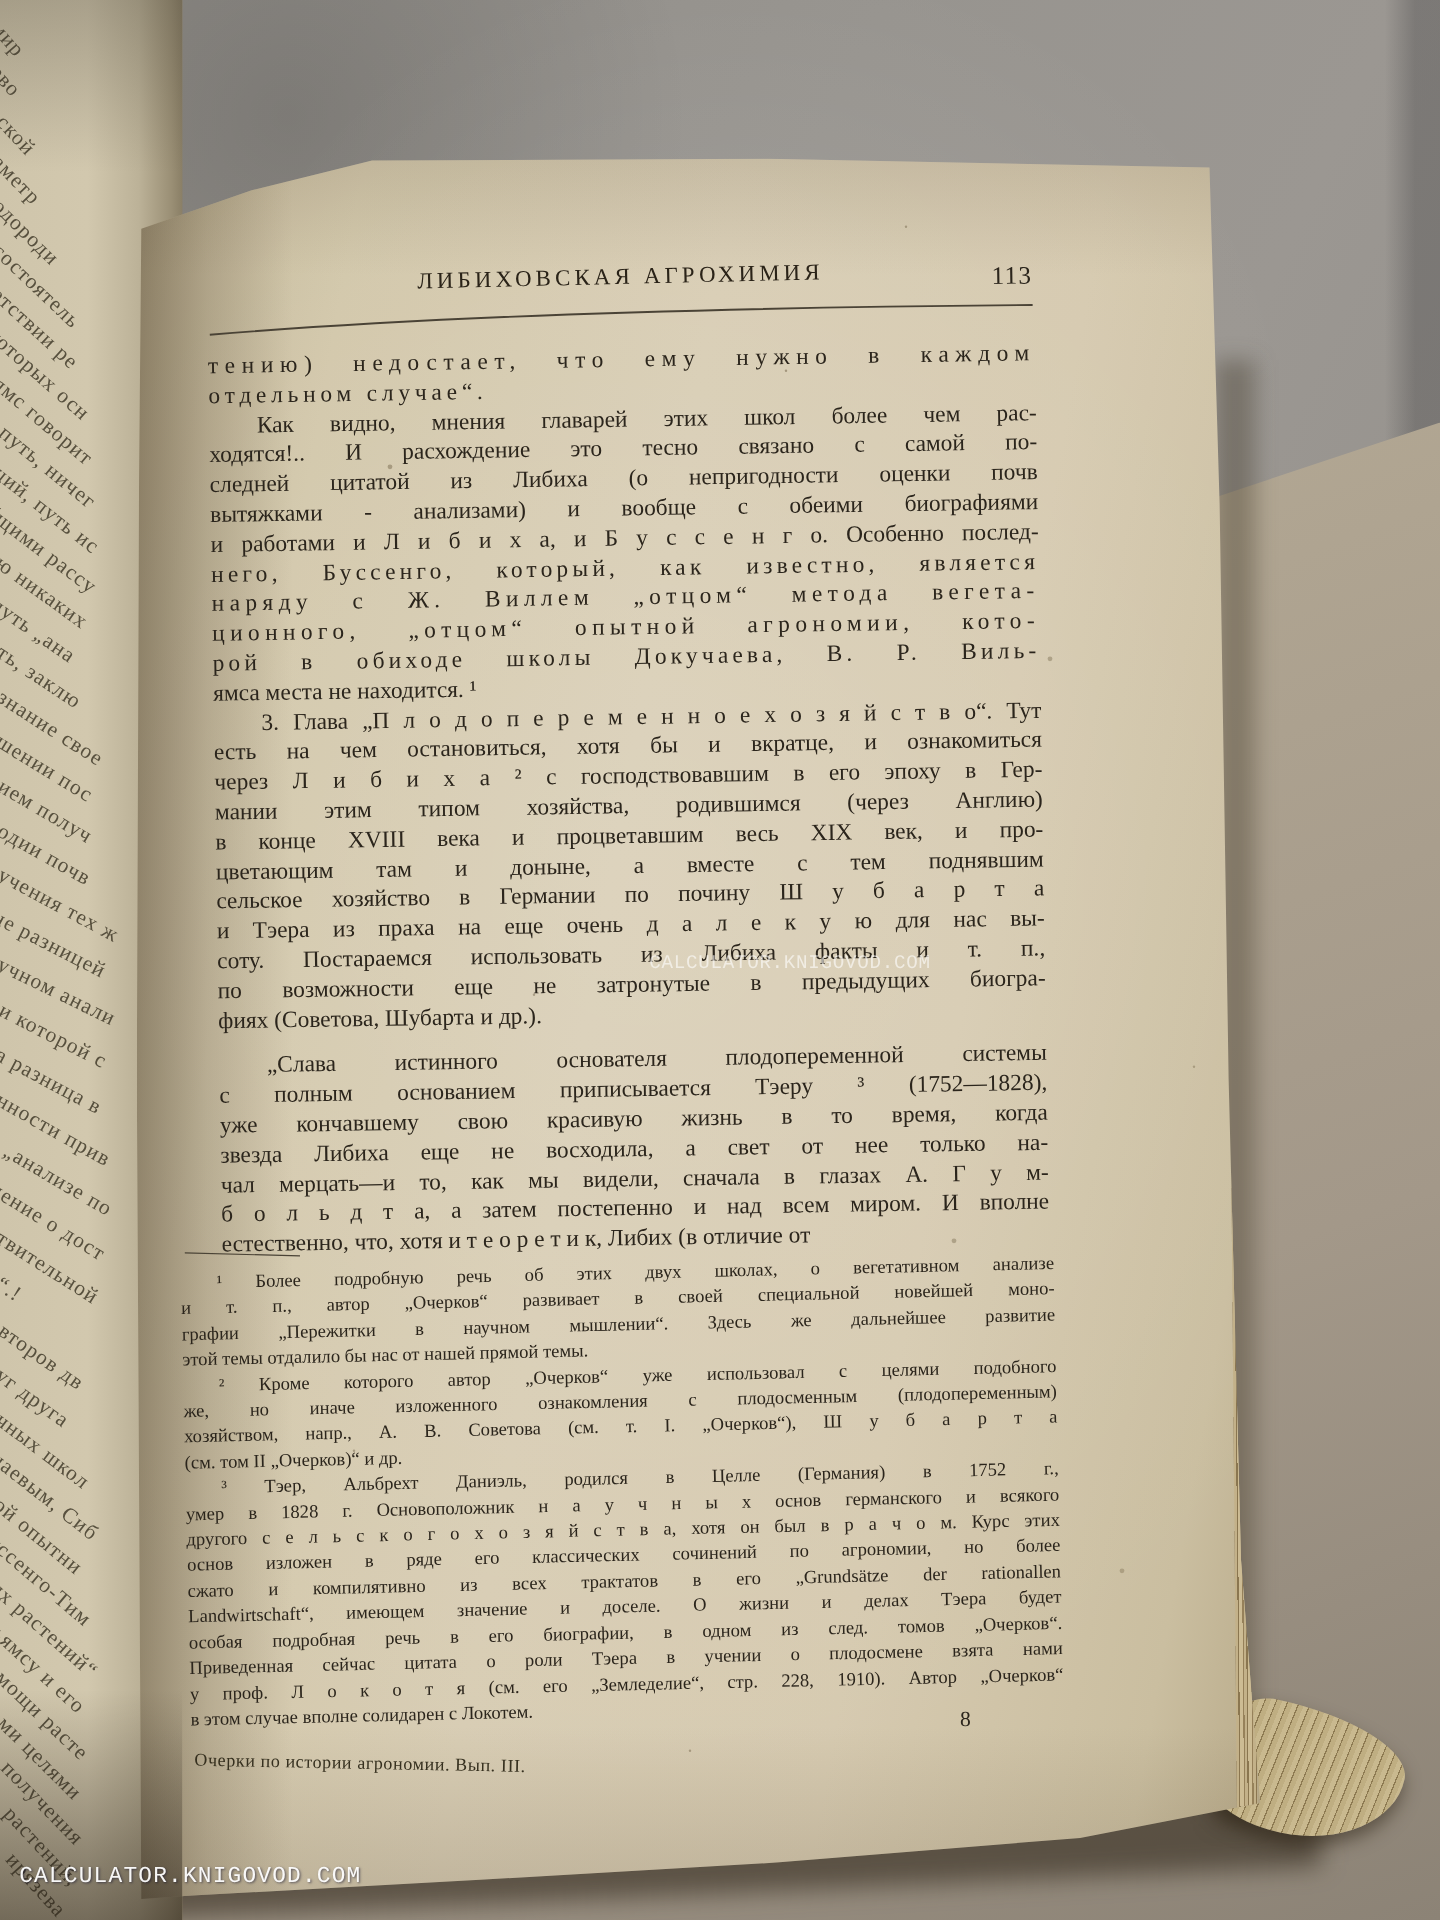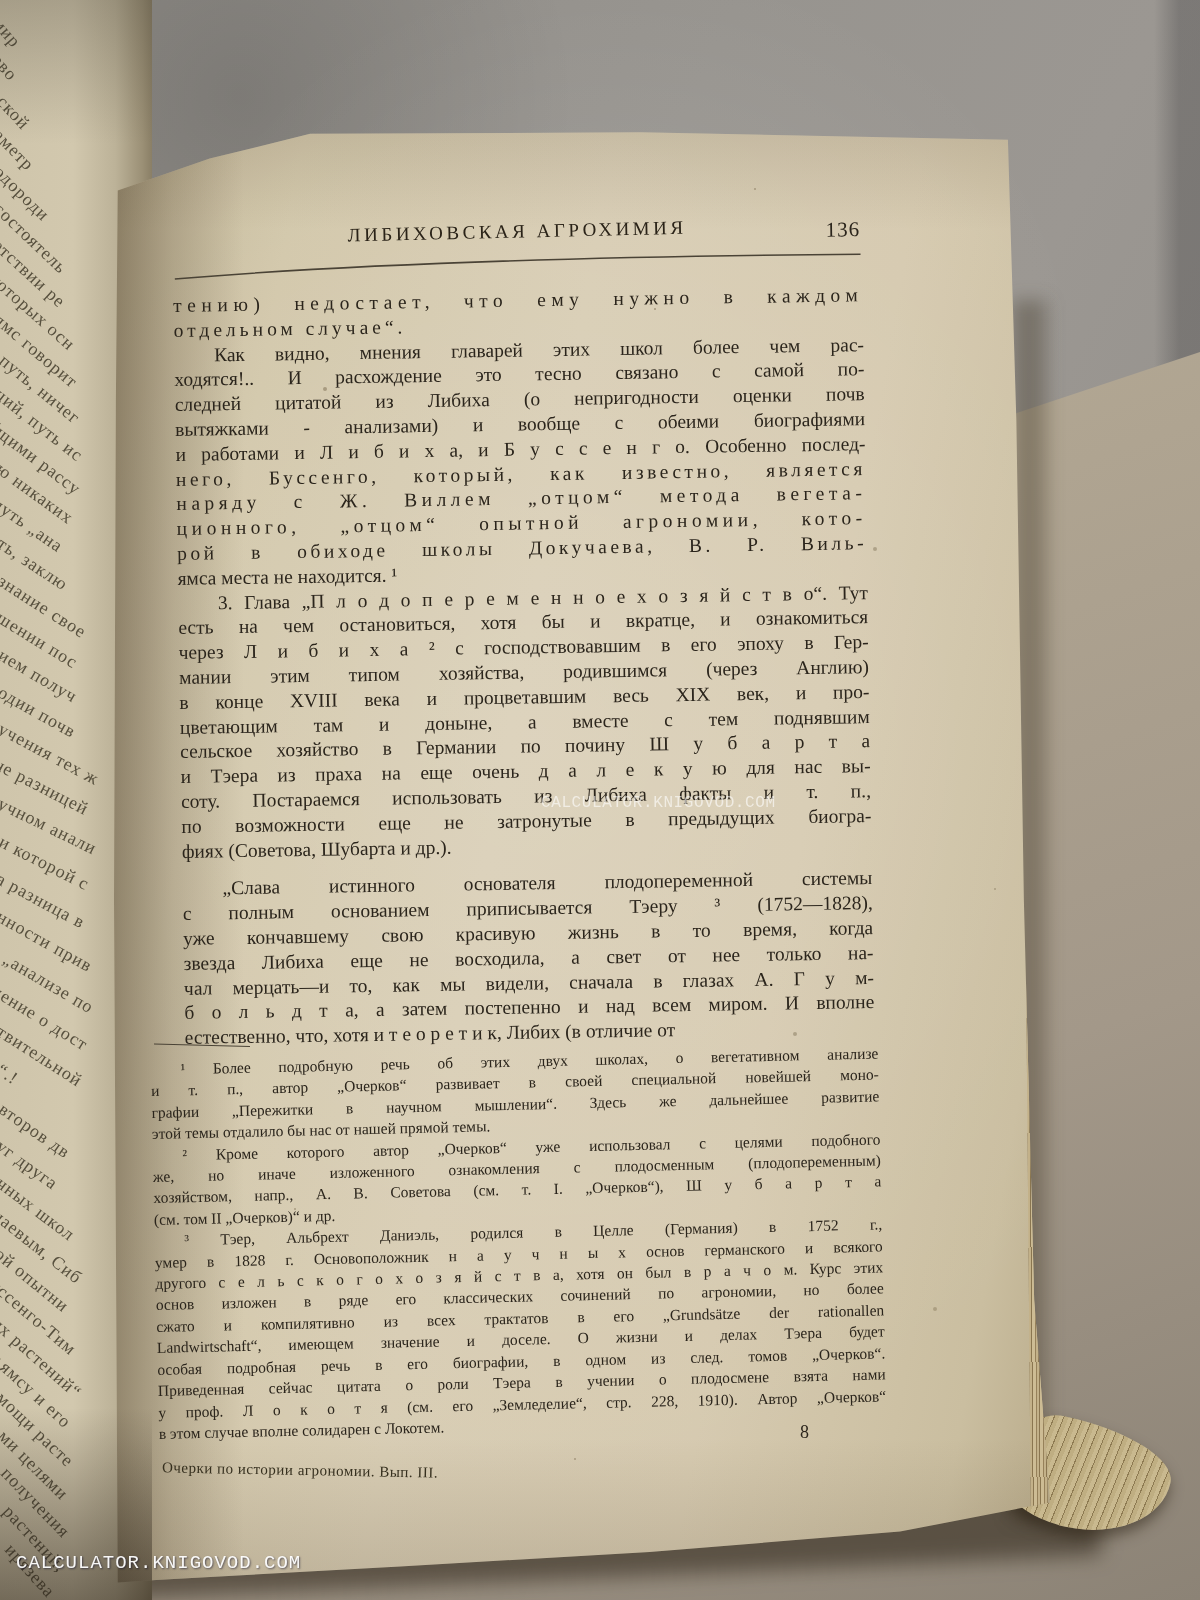--- a/index.html
+++ b/index.html
@@ -148,21 +148,21 @@
 <div class="page">
   <div class="vignette"></div>
   <div class="gutter"></div>
   <div class="fore-edge"></div>
   <div class="specks"></div>
 </div>
 
 <div class="content">
   <div class="hdr">
     <span class="title">ЛИБИХОВСКАЯ АГРОХИМИЯ</span>
-    <span class="pagenum">136</span>
+    <span class="pagenum">113</span>
   </div>
   <svg class="rule" viewBox="0 0 690 22" preserveAspectRatio="none">
     <path d="M2,19 C 180,7 430,3 688,5" stroke="#4a4336" stroke-width="1.6" fill="none"></path>
   </svg>
   <div class="bodytext">
       <div class="para">
         <div class="tline fill" style="letter-spacing: 5.5px;">тению) недостает, что ему нужно в каждом</div>
         <div class="tline" style="letter-spacing: 4px;">отдельном случае“.</div>
       </div>
       <div class="para indent">

